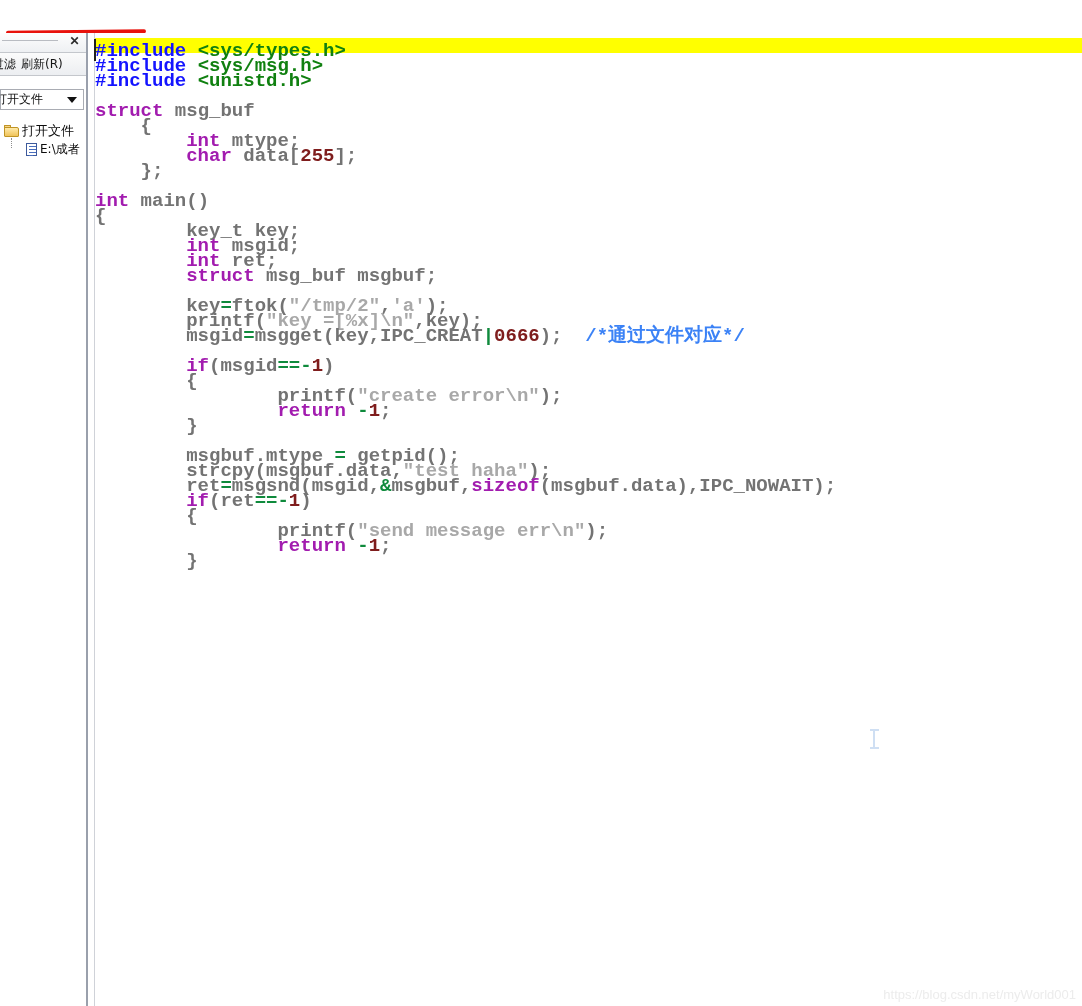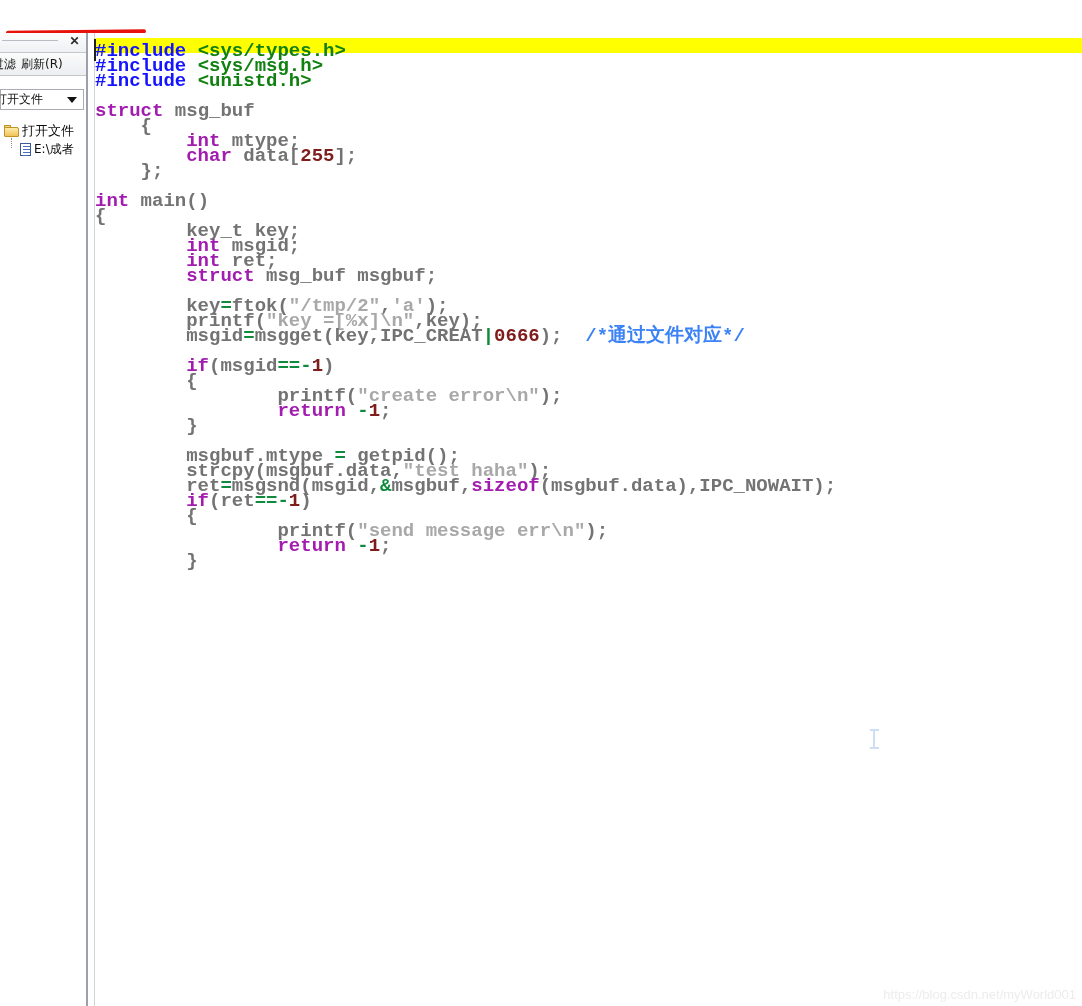--- a/index.html
+++ b/index.html
@@ -135,21 +135,21 @@
     width: 84px;
   }
   .tree-row {
     display: flex;
     align-items: center;
     height: 19px;
     padding-left: 4px;
     box-sizing: border-box;
     white-space: nowrap;
   }
-  .tree-row.child { padding-left: 20px; }
+  .tree-row.child { padding-left: 26px; }
   .tree-label {
     font-size: 13px;
     color: #0c0c0c;
     font-family: "DejaVu Sans", sans-serif;
     margin-left: 3px;
   }
   .tree-label.small {
     font-size: 12px;
   }
   #folder-icon {

